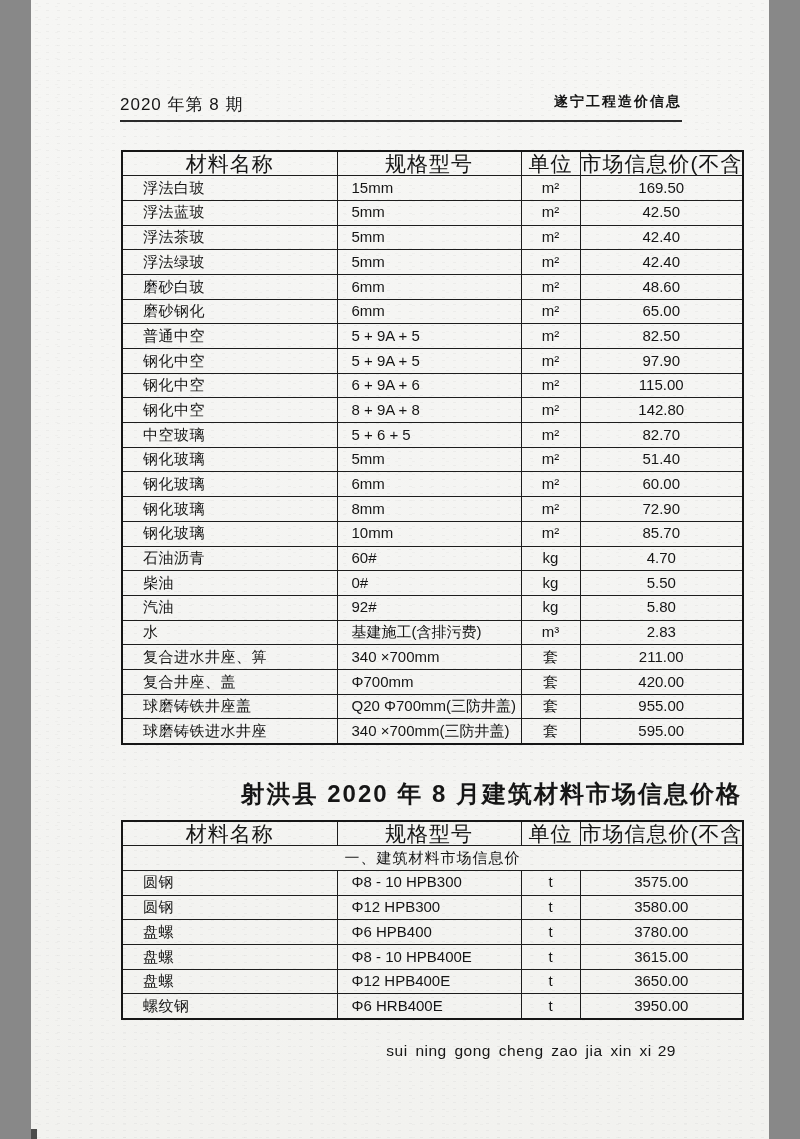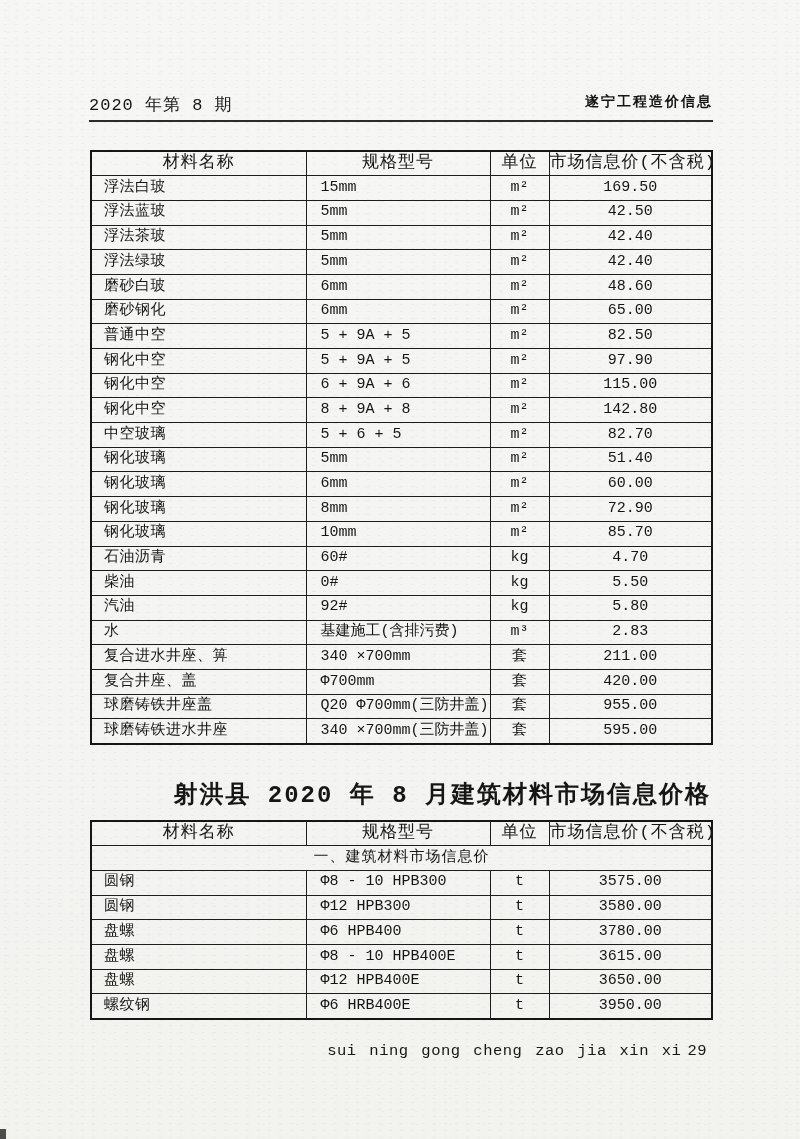--- a/index.html
+++ b/index.html
@@ -1,28 +1,28 @@
 <!DOCTYPE html>
 <html><head>
 <meta charset="utf-8">
 <style>
   * { margin: 0; padding: 0; box-sizing: border-box; }
   html, body { background: #888; }
   .sheet {
     position: relative;
-    width: 800px;
+    width: 738px;
     height: 1139px;
     margin: 0 auto;
     background: #f5f5f3;
     background-image:
       radial-gradient(rgba(0,0,0,0.035) 1px, transparent 1.2px),
       radial-gradient(rgba(0,0,0,0.025) 1px, transparent 1.2px),
       linear-gradient(180deg, #f6f6f4 0%, #f4f4f2 60%, #f2f2ef 100%);
     background-size: 11px 7px, 17px 13px, 100% 100%;
-    font-family: Liberation Mono, monospace;
+    font-family: Liberation Sans, sans-serif;
     color: #161616;
     overflow: hidden;
   }
 
   
   .page-header {
     position: absolute;
     left: 89px;
     right: 87px;
     top: 93px;
@@ -51,25 +51,25 @@
   .mat-table th, .mat-table td {
     border: 1px solid #1d1d1d;
     height: 24.7px;
     line-height: 1.1;
     overflow: hidden;
     white-space: nowrap;
   }
   .mat-table { border: 2px solid #161616; }
   .mat-table th {
     font-weight: normal;
-    font-size: 17px;
+    font-size: 21px;
     text-align: center;
     letter-spacing: 1px;
   }
-  .mat-table td.c0 { text-align: left; padding-left: 12px; letter-spacing: 0.5px; }
+  .mat-table td.c0 { text-align: left; padding-left: 20px; letter-spacing: 0.5px; }
   .mat-table td.c1 { text-align: left; padding-left: 14px; }
   .mat-table td.c2 { text-align: center; }
   .mat-table td.c3 { text-align: center; }
   .mat-table td.section { text-align: center; letter-spacing: 1px; margin-left: 40px; }
 
   
   .section-title {
     position: absolute;
     left: 90px;
     width: 621px;

